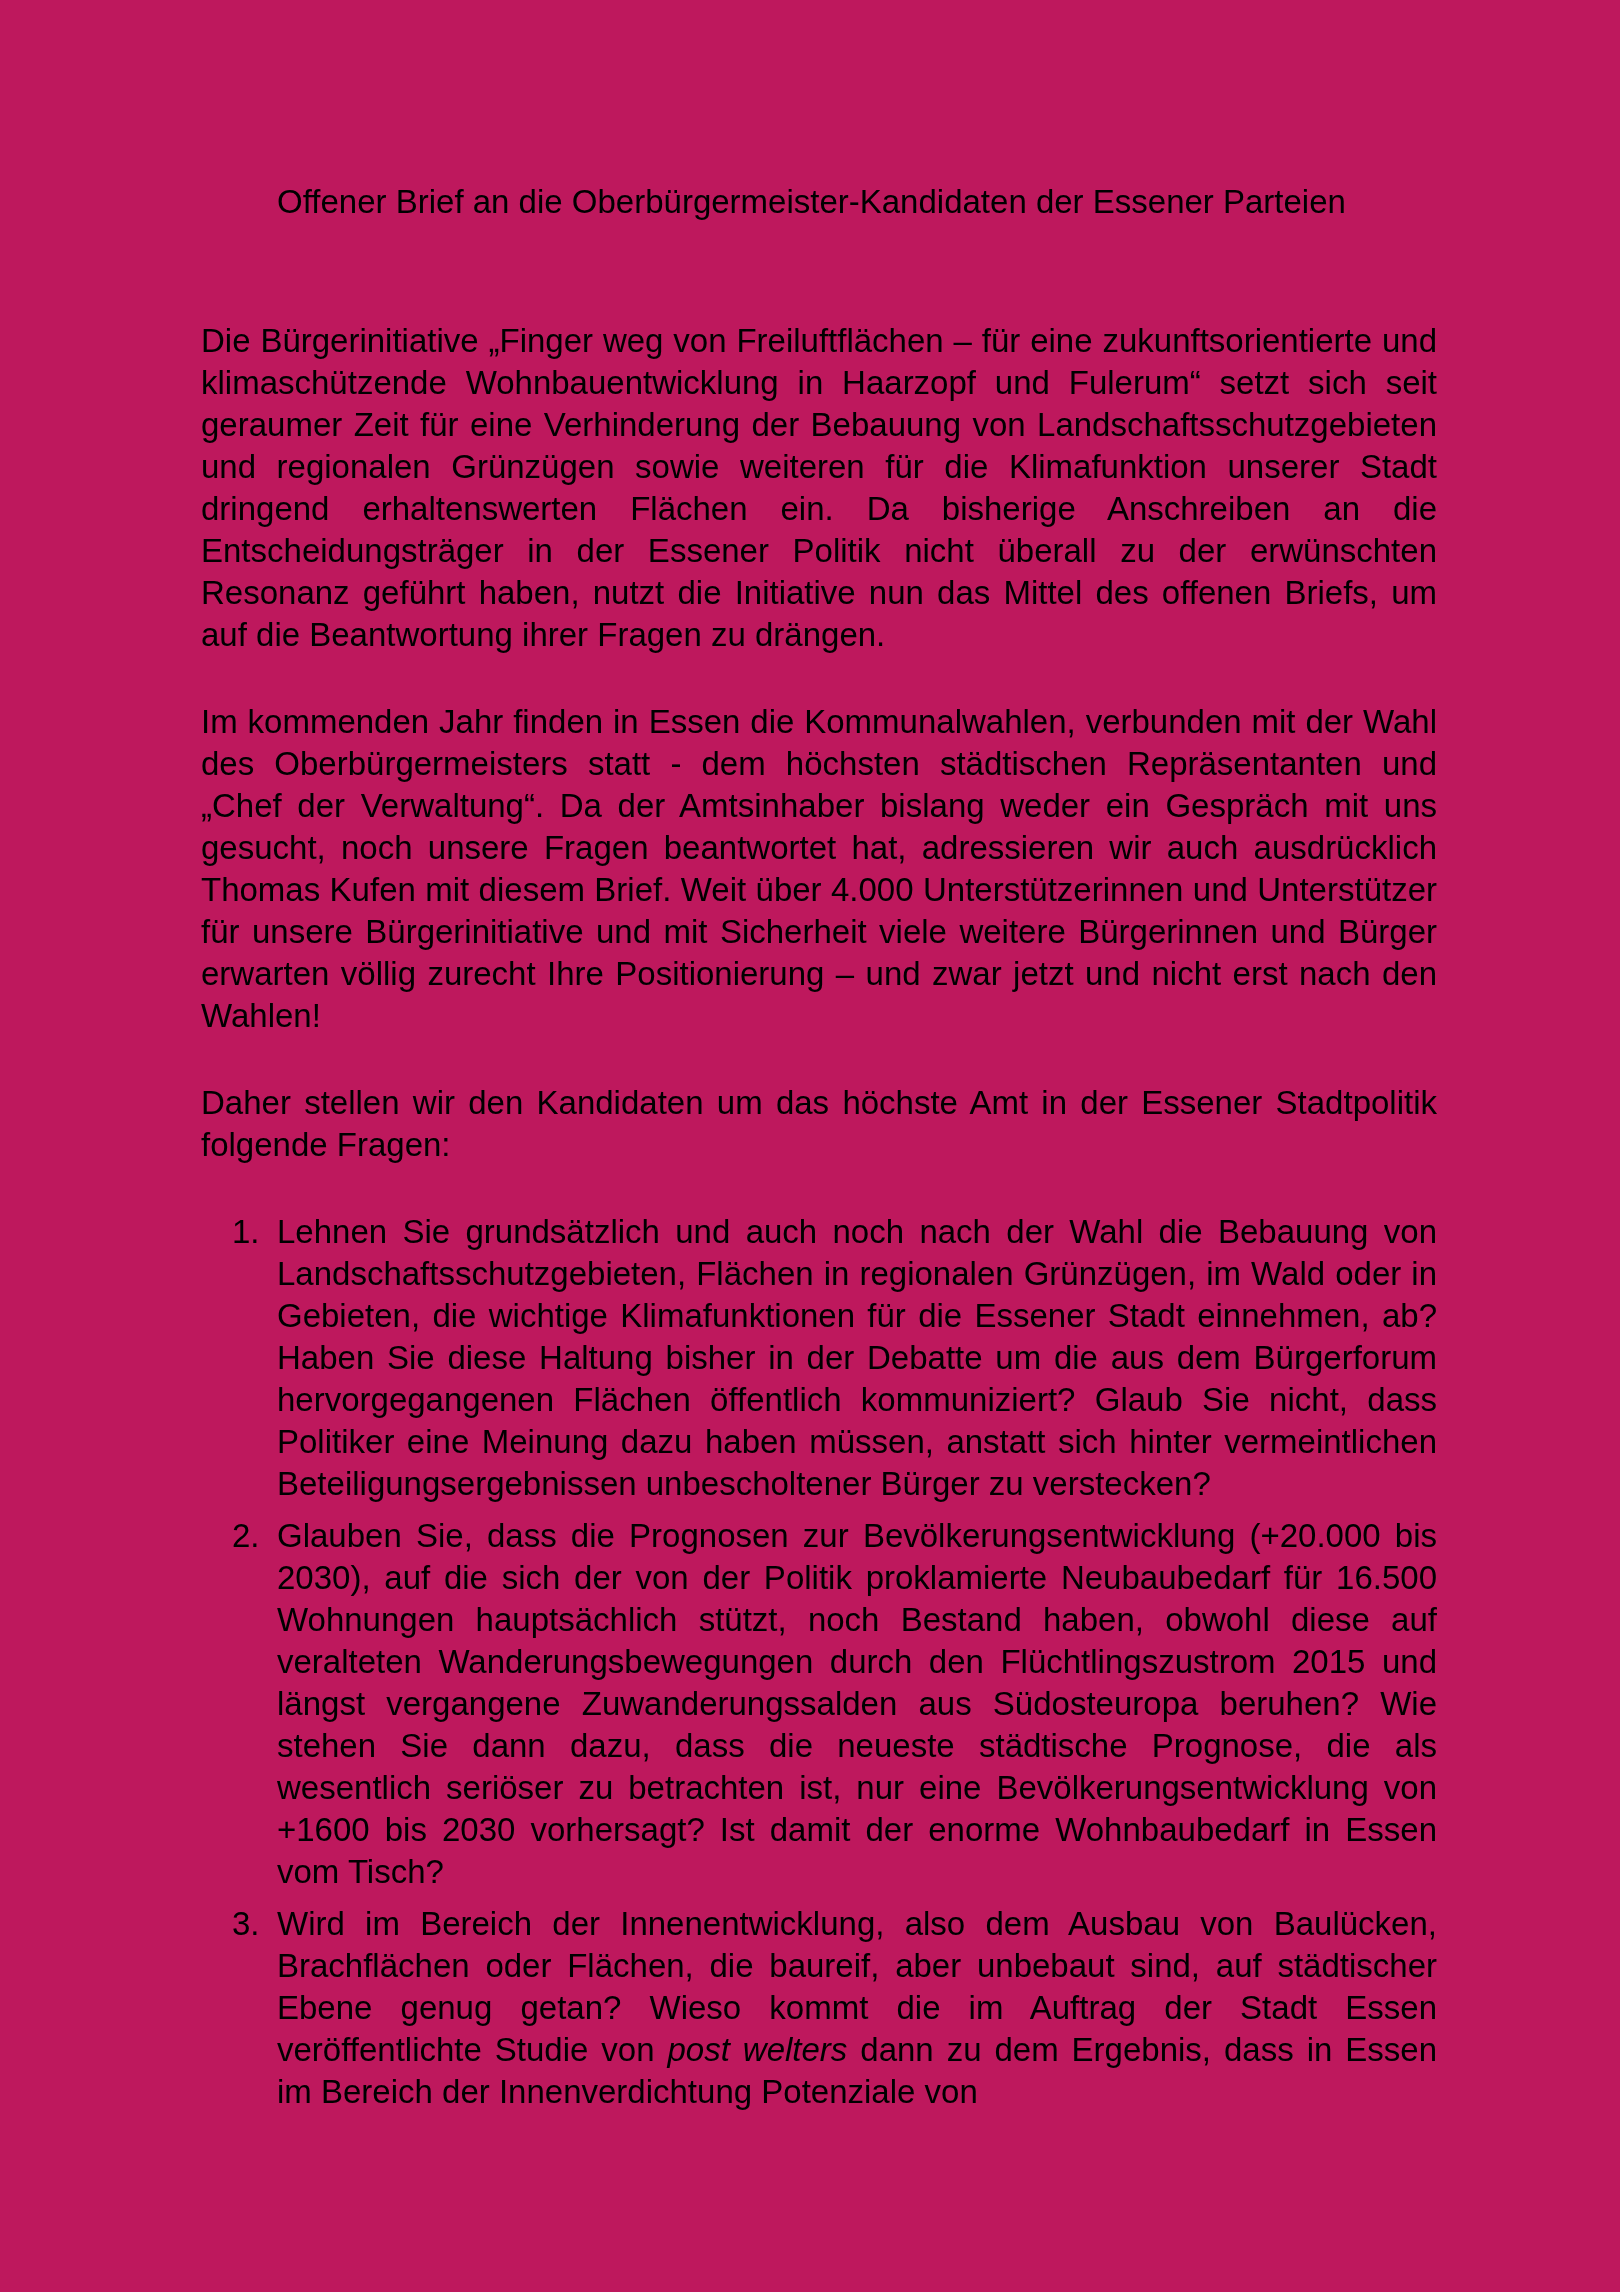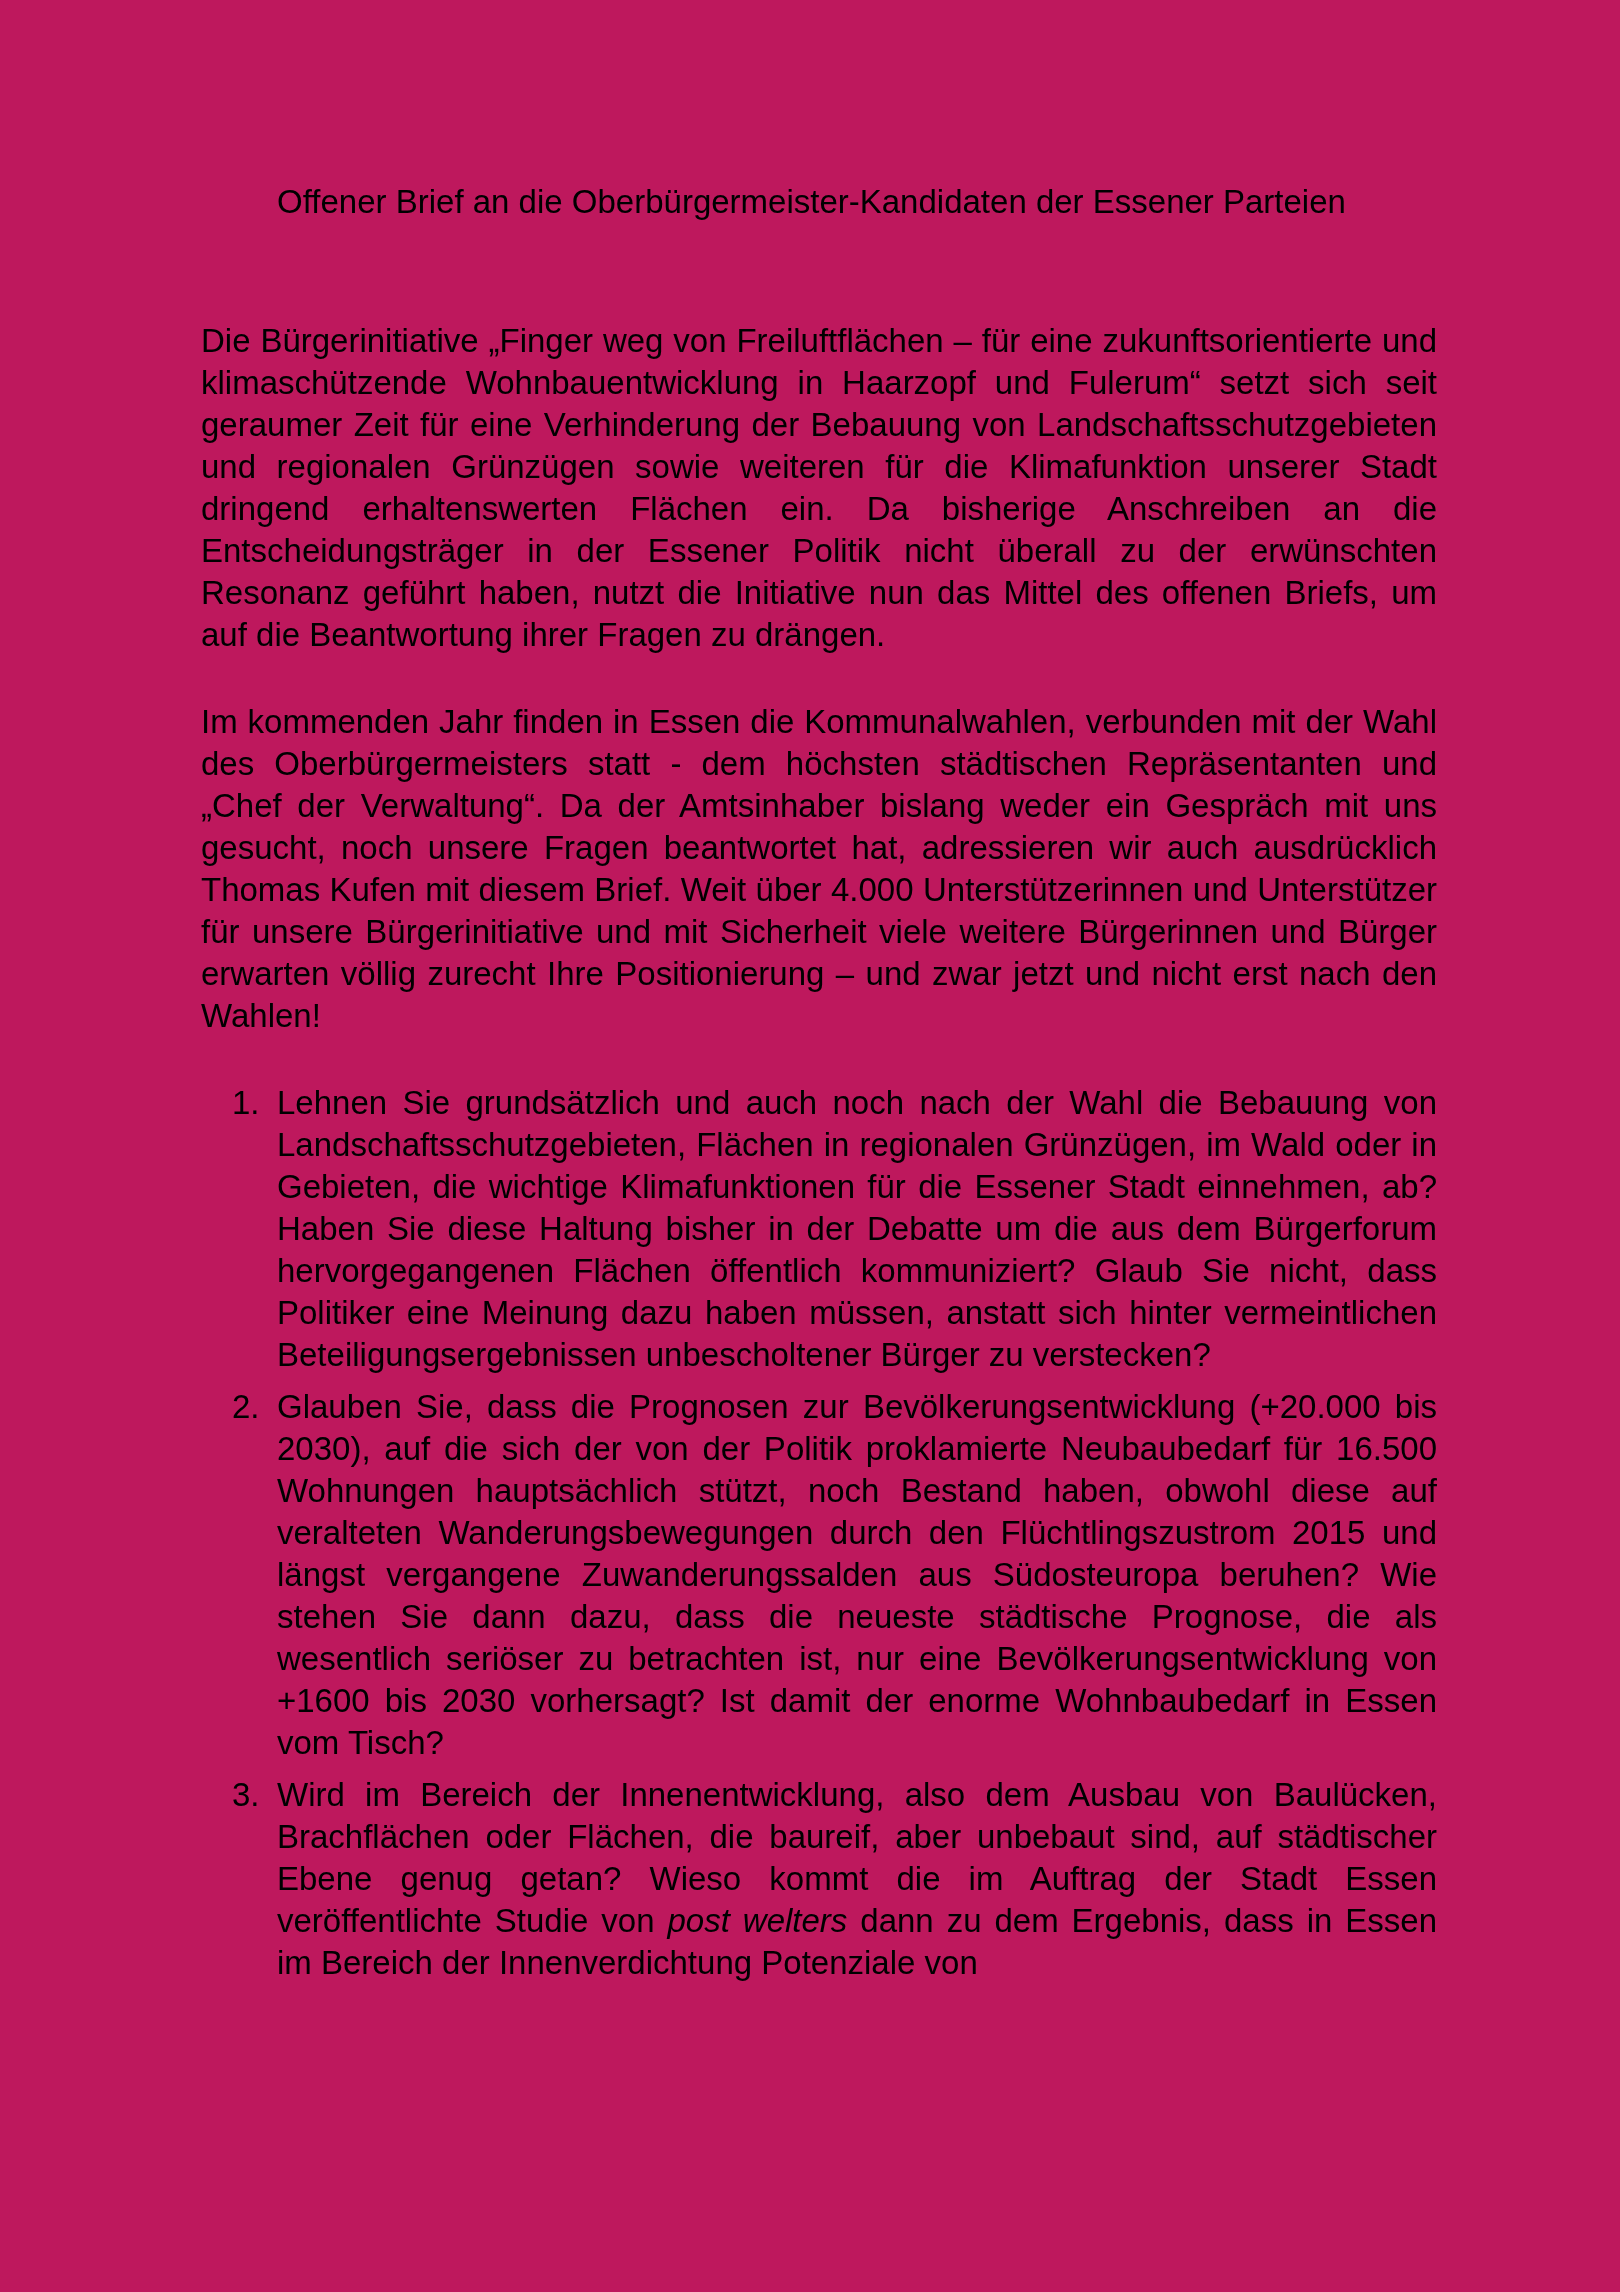--- a/index.html
+++ b/index.html
@@ -65,20 +65,21 @@
 
 <div class="page">
 
   <h1 class="doc-title">Offener Brief an die Oberbürgermeister-Kandidaten der Essener Parteien</h1>
 
   <p class="para">Die Bürgerinitiative „Finger weg von Freiluftflächen – für eine zukunftsorientierte und klimaschützende Wohnbauentwicklung in Haarzopf und Fulerum“ setzt sich seit geraumer Zeit für eine Verhinderung der Bebauung von Landschaftsschutzgebieten und regionalen Grünzügen sowie weiteren für die Klimafunktion unserer Stadt dringend erhaltenswerten Flächen ein. Da bisherige Anschreiben an die Entscheidungsträger in der Essener Politik nicht überall zu der erwünschten Resonanz geführt haben, nutzt die Initiative nun das Mittel des offenen Briefs, um auf die Beantwortung ihrer Fragen zu drängen.</p>
 
   <p class="para">Im kommenden Jahr finden in Essen die Kommunalwahlen, verbunden mit der Wahl des Oberbürgermeisters statt - dem höchsten städtischen Repräsentanten und „Chef der Verwaltung“. Da der Amtsinhaber bislang weder ein Gespräch mit uns gesucht, noch unsere Fragen beantwortet hat, adressieren wir auch ausdrücklich Thomas Kufen mit diesem Brief. Weit über 4.000 Unterstützerinnen und Unterstützer für unsere Bürgerinitiative und mit Sicherheit viele weitere Bürgerinnen und Bürger erwarten völlig zurecht Ihre Positionierung – und zwar jetzt und nicht erst nach den Wahlen!</p>
 
 
+  <p class="para">Daher stellen wir den Kandidaten um das höchste Amt in der Essener Stadtpolitik folgende Fragen:</p>
 
   <ol class="questions">
 
     <li class="q-item">
       <span class="q-num">1.</span>
       <span class="q-text">Lehnen Sie grundsätzlich und auch noch nach der Wahl die Bebauung von Landschaftsschutzgebieten, Flächen in regionalen Grünzügen, im Wald oder in Gebieten, die wichtige Klimafunktionen für die Essener Stadt einnehmen, ab? Haben Sie diese Haltung bisher in der Debatte um die aus dem Bürgerforum hervorgegangenen Flächen öffentlich kommuniziert? Glaub Sie nicht, dass Politiker eine Meinung dazu haben müssen, anstatt sich hinter vermeintlichen Beteiligungsergebnissen unbescholtener Bürger zu verstecken?</span>
     </li>
 
     <li class="q-item">
       <span class="q-num">2.</span>

